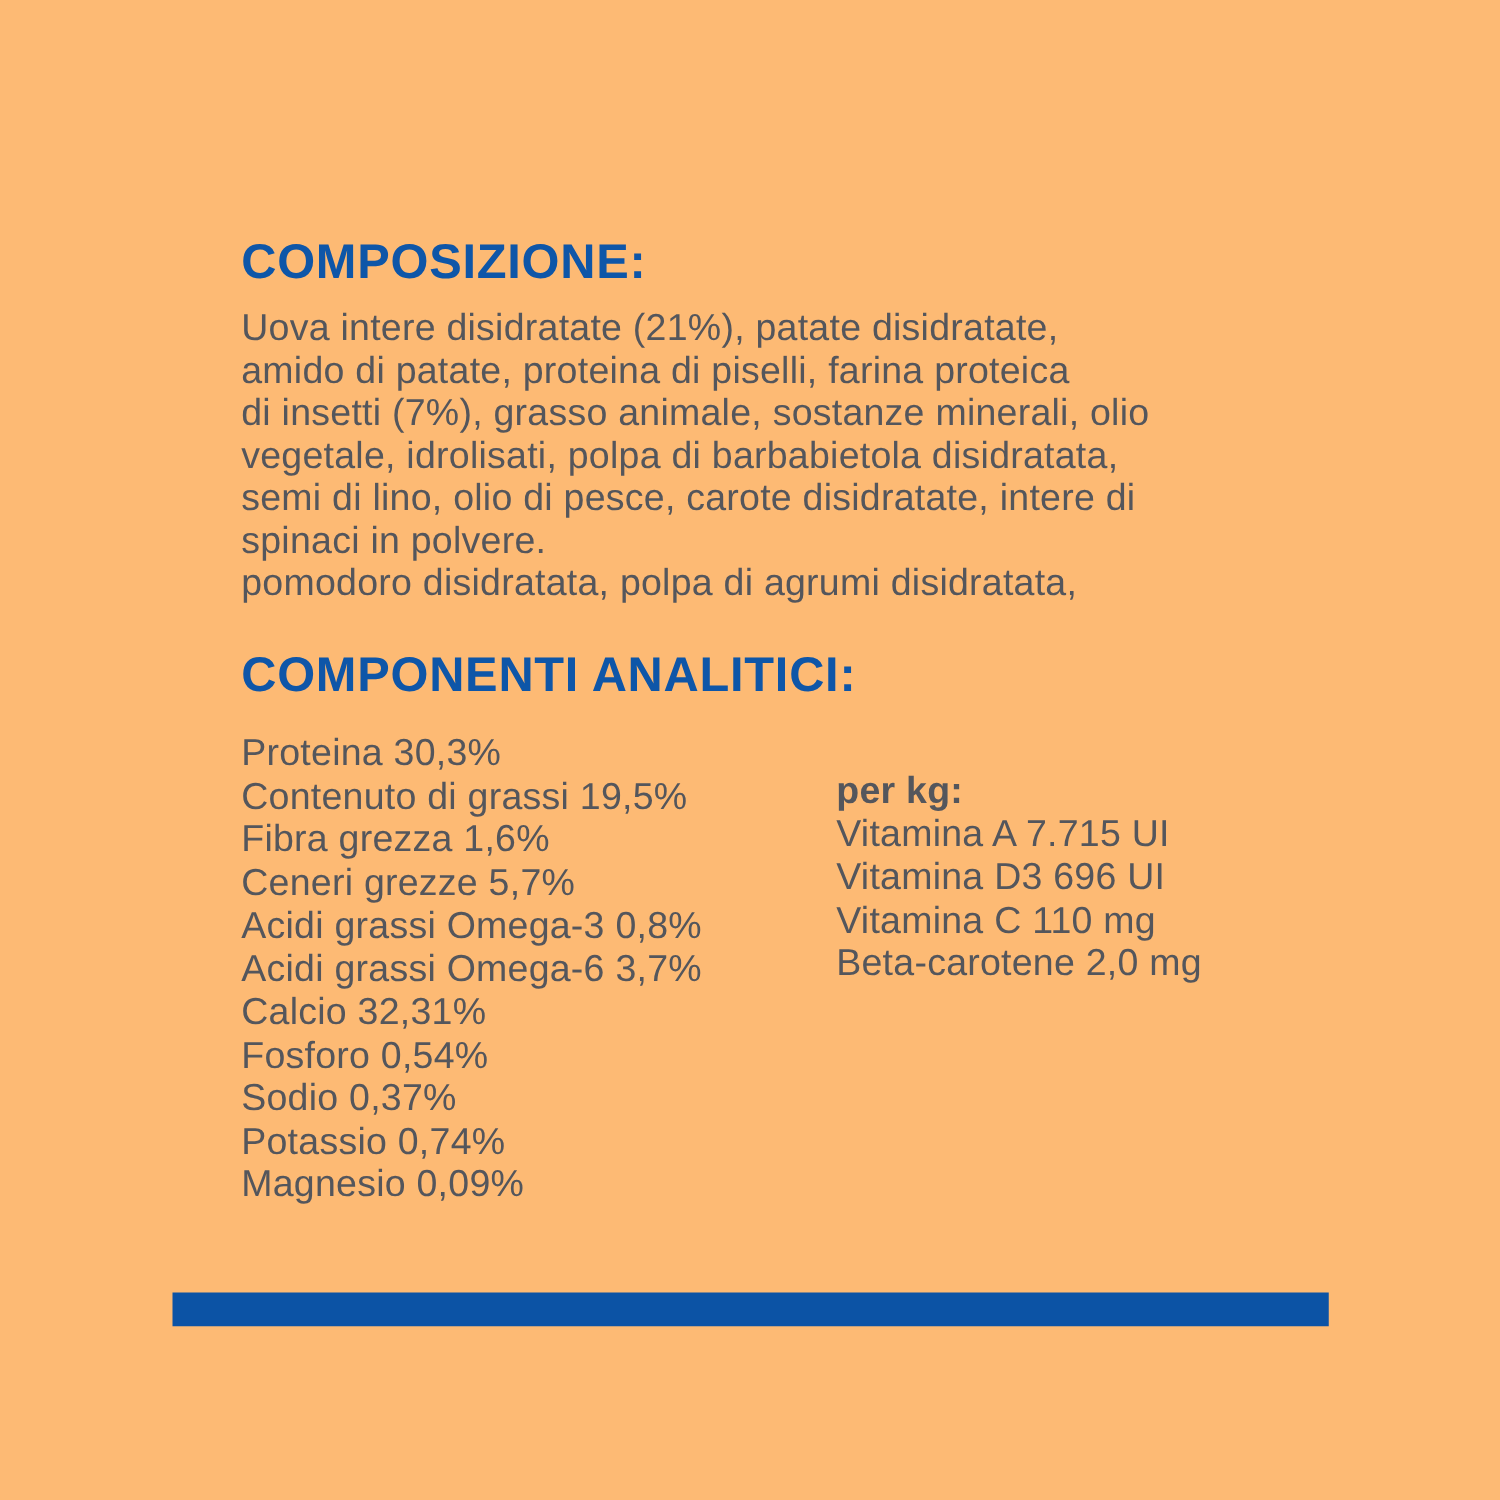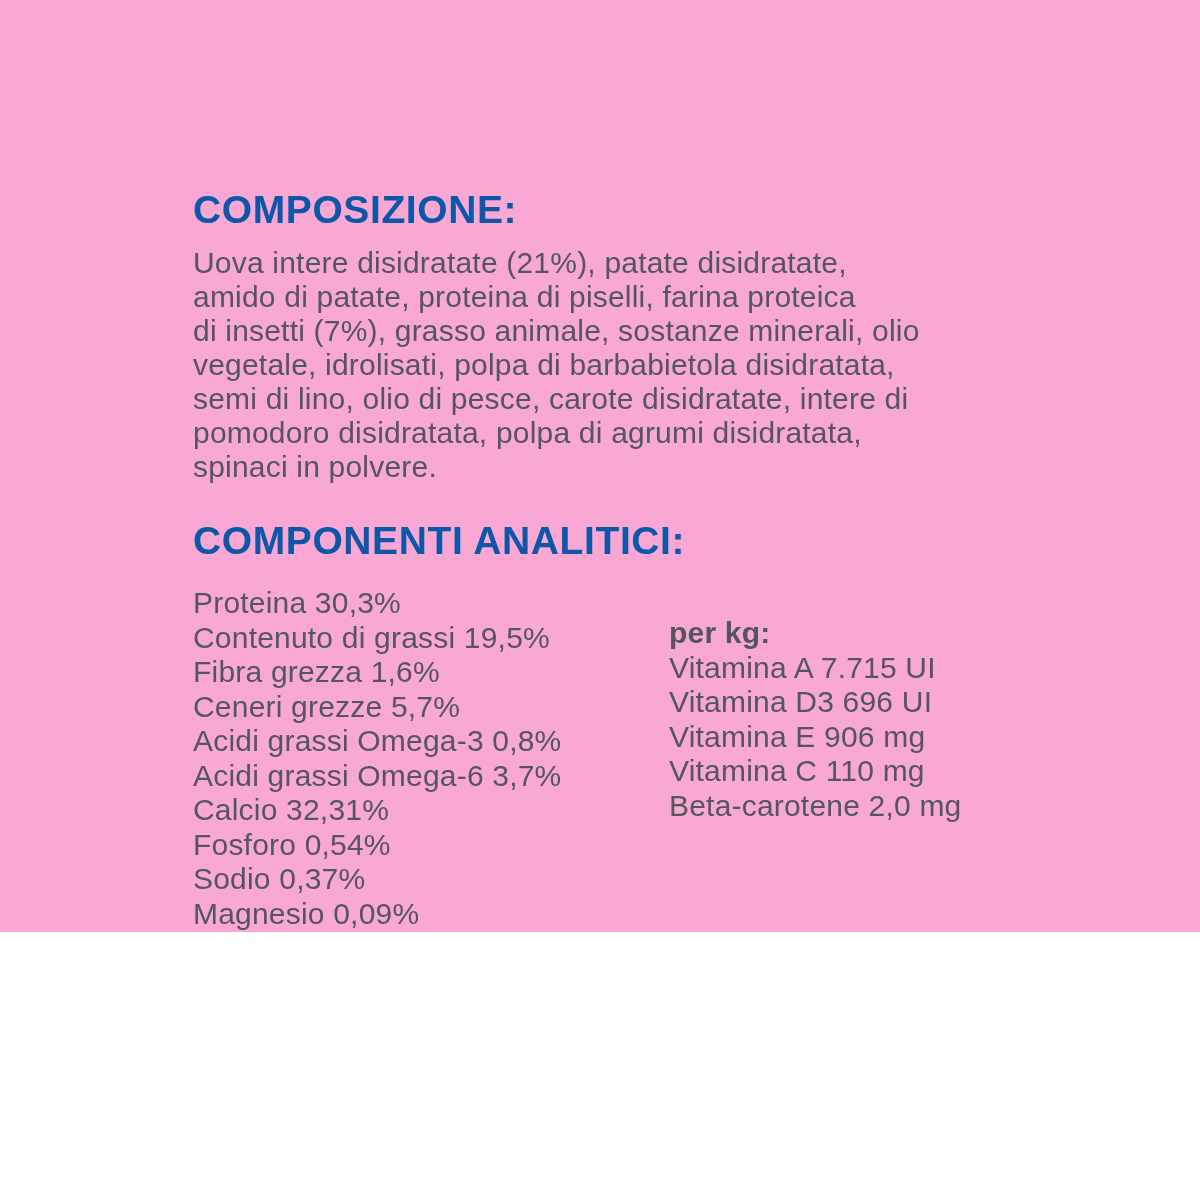--- a/index.html
+++ b/index.html
@@ -1,21 +1,21 @@
 <!DOCTYPE html>
 <html style="--heading-blue: #0e56a8; --text-gray: #54565c; --bar-blue: #0c53a5;"><head>
 <meta charset="utf-8">
 <title>Label</title>
 <style>
   html, body { margin: 0; padding: 0; background: #ffffff; }
   .canvas {
     position: relative;
     width: 1200px;
-    height: 932px;
-    background: #f9a8d4;
+    height: 1200px;
+    background: #fdba74;
     overflow: hidden;
     font-family: "Liberation Sans", sans-serif;
   }
   .section-heading {
     position: absolute;
     left: 193px;
     margin: 0;
     font-size: 39px;
     font-weight: 700;
     line-height: 1;
@@ -54,45 +54,45 @@
 <div class="canvas">
 
   <h2 class="section-heading" id="composition-heading">COMPOSIZIONE:</h2>
 
   <div class="body-text" id="composition-text">
       <div>Uova intere disidratate (21%), patate disidratate,</div>
       <div>amido di patate, proteina di piselli, farina proteica</div>
       <div>di insetti (7%), grasso animale, sostanze minerali, olio</div>
       <div>vegetale, idrolisati, polpa di barbabietola disidratata,</div>
       <div>semi di lino, olio di pesce, carote disidratate, intere di</div>
+      <div>spinaci in polvere.</div>
       <div>pomodoro disidratata, polpa di agrumi disidratata,</div>
-      <div>spinaci in polvere.</div>
     </div>
 
   <h2 class="section-heading" id="analytics-heading">COMPONENTI ANALITICI:</h2>
 
   <div class="body-text" id="analytics-left">
       <div>Proteina 30,3%</div>
       <div>Contenuto di grassi 19,5%</div>
       <div>Fibra grezza 1,6%</div>
       <div>Ceneri grezze 5,7%</div>
       <div>Acidi grassi Omega-3 0,8%</div>
       <div>Acidi grassi Omega-6 3,7%</div>
       <div>Calcio 32,31%</div>
       <div>Fosforo 0,54%</div>
       <div>Sodio 0,37%</div>
+      <div>Potassio 0,74%</div>
       <div>Magnesio 0,09%</div>
     </div>
 
   <div class="body-text" id="analytics-right">
     <div class="col-header">per kg:</div>
     <div>
         <div>Vitamina A 7.715 UI</div>
         <div>Vitamina D3 696 UI</div>
-        <div>Vitamina E 906 mg</div>
         <div>Vitamina C 110 mg</div>
         <div>Beta-carotene 2,0 mg</div>
       </div>
   </div>
 
   <div id="bottom-bar"></div>
 
 </div>
 
 </body></html>

